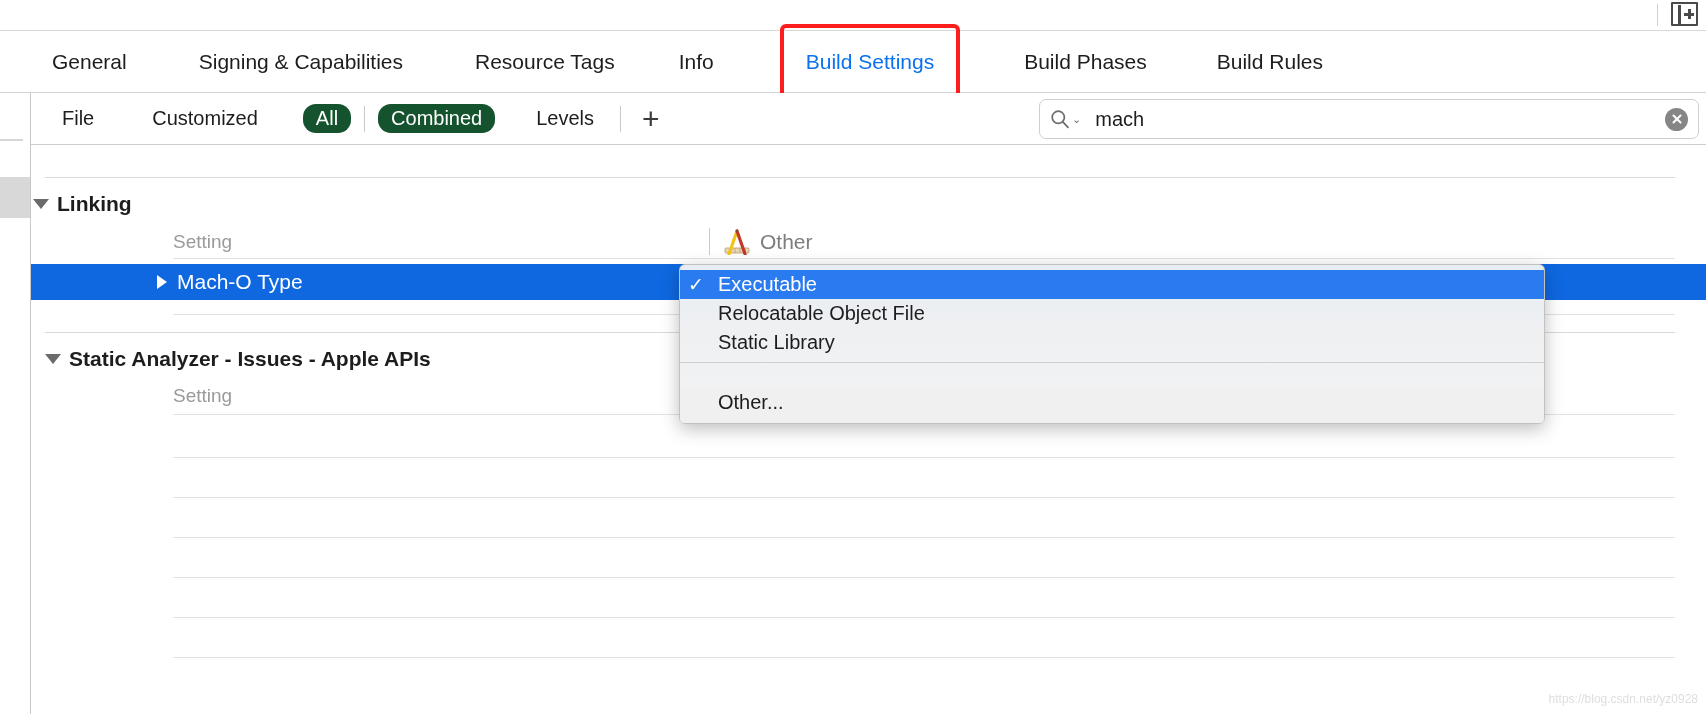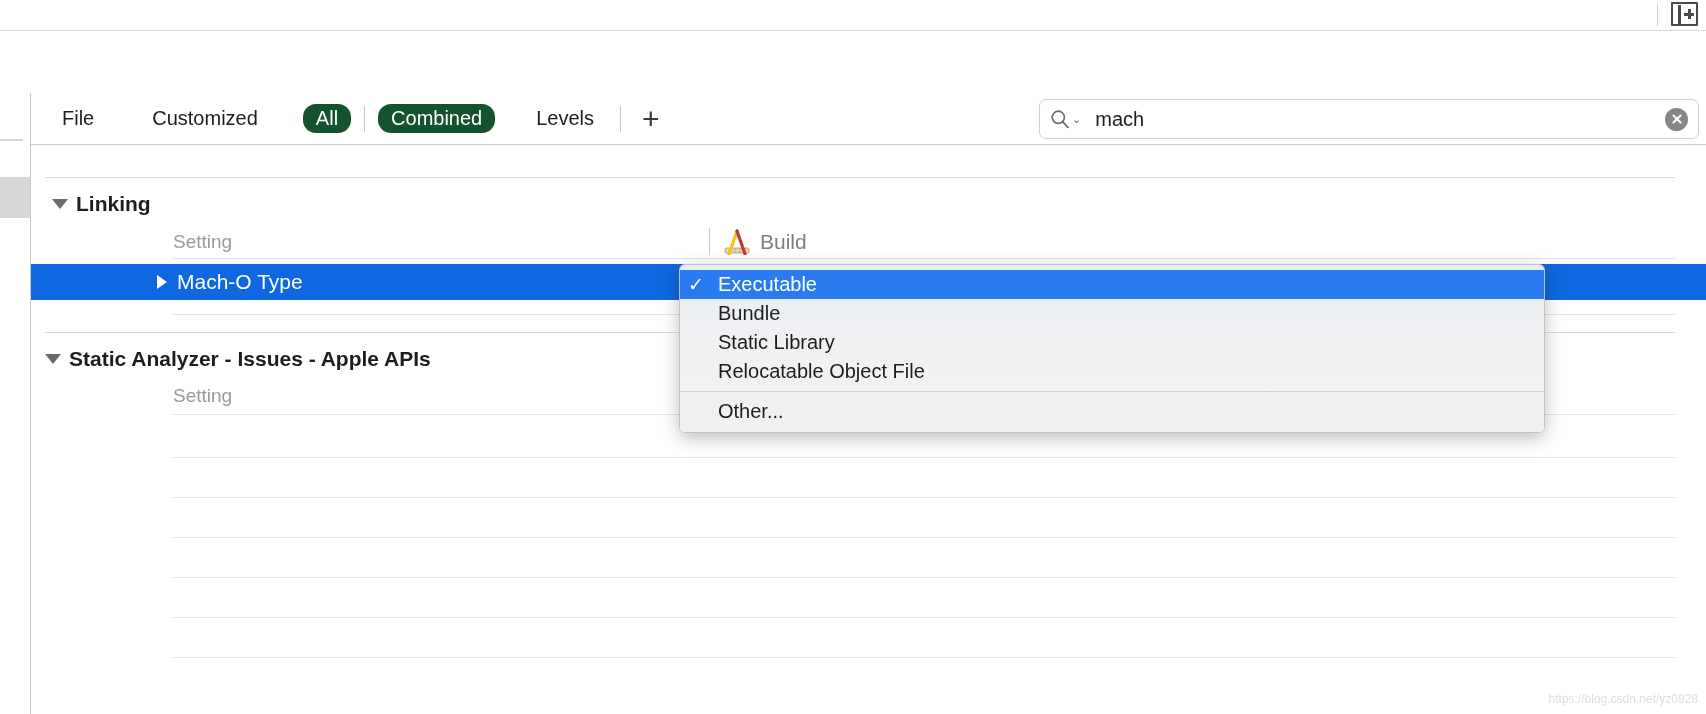--- a/index.html
+++ b/index.html
@@ -370,20 +370,29 @@
   <div class="topstrip">
     <div class="topstrip-divider"></div>
     <div class="split-editor-icon">
       <div class="frame"></div>
       <div class="vbar"></div>
       <div class="plus-h"></div>
       <div class="plus-v"></div>
     </div>
   </div>
 
+  <div class="tabbar">
+    <div class="tab" style="margin-left:52px;">General</div>
+    <div class="tab" style="margin-left:72px;">Signing &amp; Capabilities</div>
+    <div class="tab" style="margin-left:72px;">Resource Tags</div>
+    <div class="tab" style="margin-left:64px;">Info</div>
+    <div class="tab selected boxed" style="margin-left:92px;">Build Settings</div>
+    <div class="tab" style="margin-left:90px;">Build Phases</div>
+    <div class="tab" style="margin-left:70px;">Build Rules</div>
+  </div>
 
   <div class="gutter">
     <div class="gutter-line"></div>
     <div class="gutter-block"></div>
   </div>
 
   <div class="filterbar">
     <div class="fbtn" style="margin-left:18px;">File</div>
     <div class="fbtn" style="margin-left:32px;">Customized</div>
     <div class="fbtn active" style="margin-left:32px;">All</div>
@@ -403,42 +412,42 @@
     </span>
     <span class="search-chev">⌄</span>
     <input class="search-input" type="text" value="mach" style="">
     <div class="clear-btn"></div>
   </div>
 
   <div class="content">
 
     <div class="hr-top"></div>
 
-    <div class="group-head" style="left:21px; top:46px;">
+    <div class="group-head" style="left:2px; top:46px;">
       <span class="tri-down"></span>
       <span>Linking</span>
     </div>
 
     <div class="col-setting" style="left:142px; top:85px;">Setting</div>
 
     <div class="target-head" style="left:678px; top:82px;">
       <div class="vbar"></div>
       <span>
         <svg class="xc-icon" viewBox="0 0 28 26">
           <rect x="2" y="19" width="24" height="5" rx="1" fill="#e8d5b5" stroke="#b99a6b" stroke-width="0.8"></rect>
           <line x1="7" y1="19" x2="7" y2="24" stroke="#b99a6b" stroke-width="0.7"></line>
           <line x1="12" y1="19" x2="12" y2="24" stroke="#b99a6b" stroke-width="0.7"></line>
           <line x1="17" y1="19" x2="17" y2="24" stroke="#b99a6b" stroke-width="0.7"></line>
           <line x1="22" y1="19" x2="22" y2="24" stroke="#b99a6b" stroke-width="0.7"></line>
           <path d="M6 25 L14 2" stroke="#f0c419" stroke-width="3.2" stroke-linecap="round"></path>
           <path d="M14 2 L22 25" stroke="#c0392b" stroke-width="3.2" stroke-linecap="round"></path>
           <path d="M13 3 L15 3 L14 0 Z" fill="#555"></path>
         </svg>
       </span>
-      <span class="label">Build</span>
+      <span class="label">Other</span>
     </div>
 
     <div class="row-line" style="left:142px; top:112px; width:1502px;"></div>
 
     <div class="sel-row">
       <span class="tri-wrap">
         <span class="tri-right"></span>
       </span>
       <span class="name">Mach-O Type</span>
     </div>
@@ -467,32 +476,28 @@
     <div class="watermark">https://blog.csdn.net/yz0928</div>
   </div>
 
   <div class="menu">
     <div class="menu-item selected">
       <span class="check">✓</span>
       <span>Executable</span>
     </div>
     <div class="menu-item">
       <span class="check"></span>
-      <span>Bundle</span>
+      <span>Relocatable Object File</span>
     </div>
     <div class="menu-item">
       <span class="check"></span>
       <span>Static Library</span>
     </div>
-    <div class="menu-item">
-      <span class="check"></span>
-      <span>Relocatable Object File</span>
-    </div>
     <div class="menu-sep"></div>
     <div class="menu-footer">
-      <div class="menu-item" style="margin-top:5px;">
+      <div class="menu-item" style="margin-top:25px;">
         <span class="check"></span>
         <span>Other...</span>
       </div>
     </div>
   </div>
 
 </div>
 
 </body></html>

